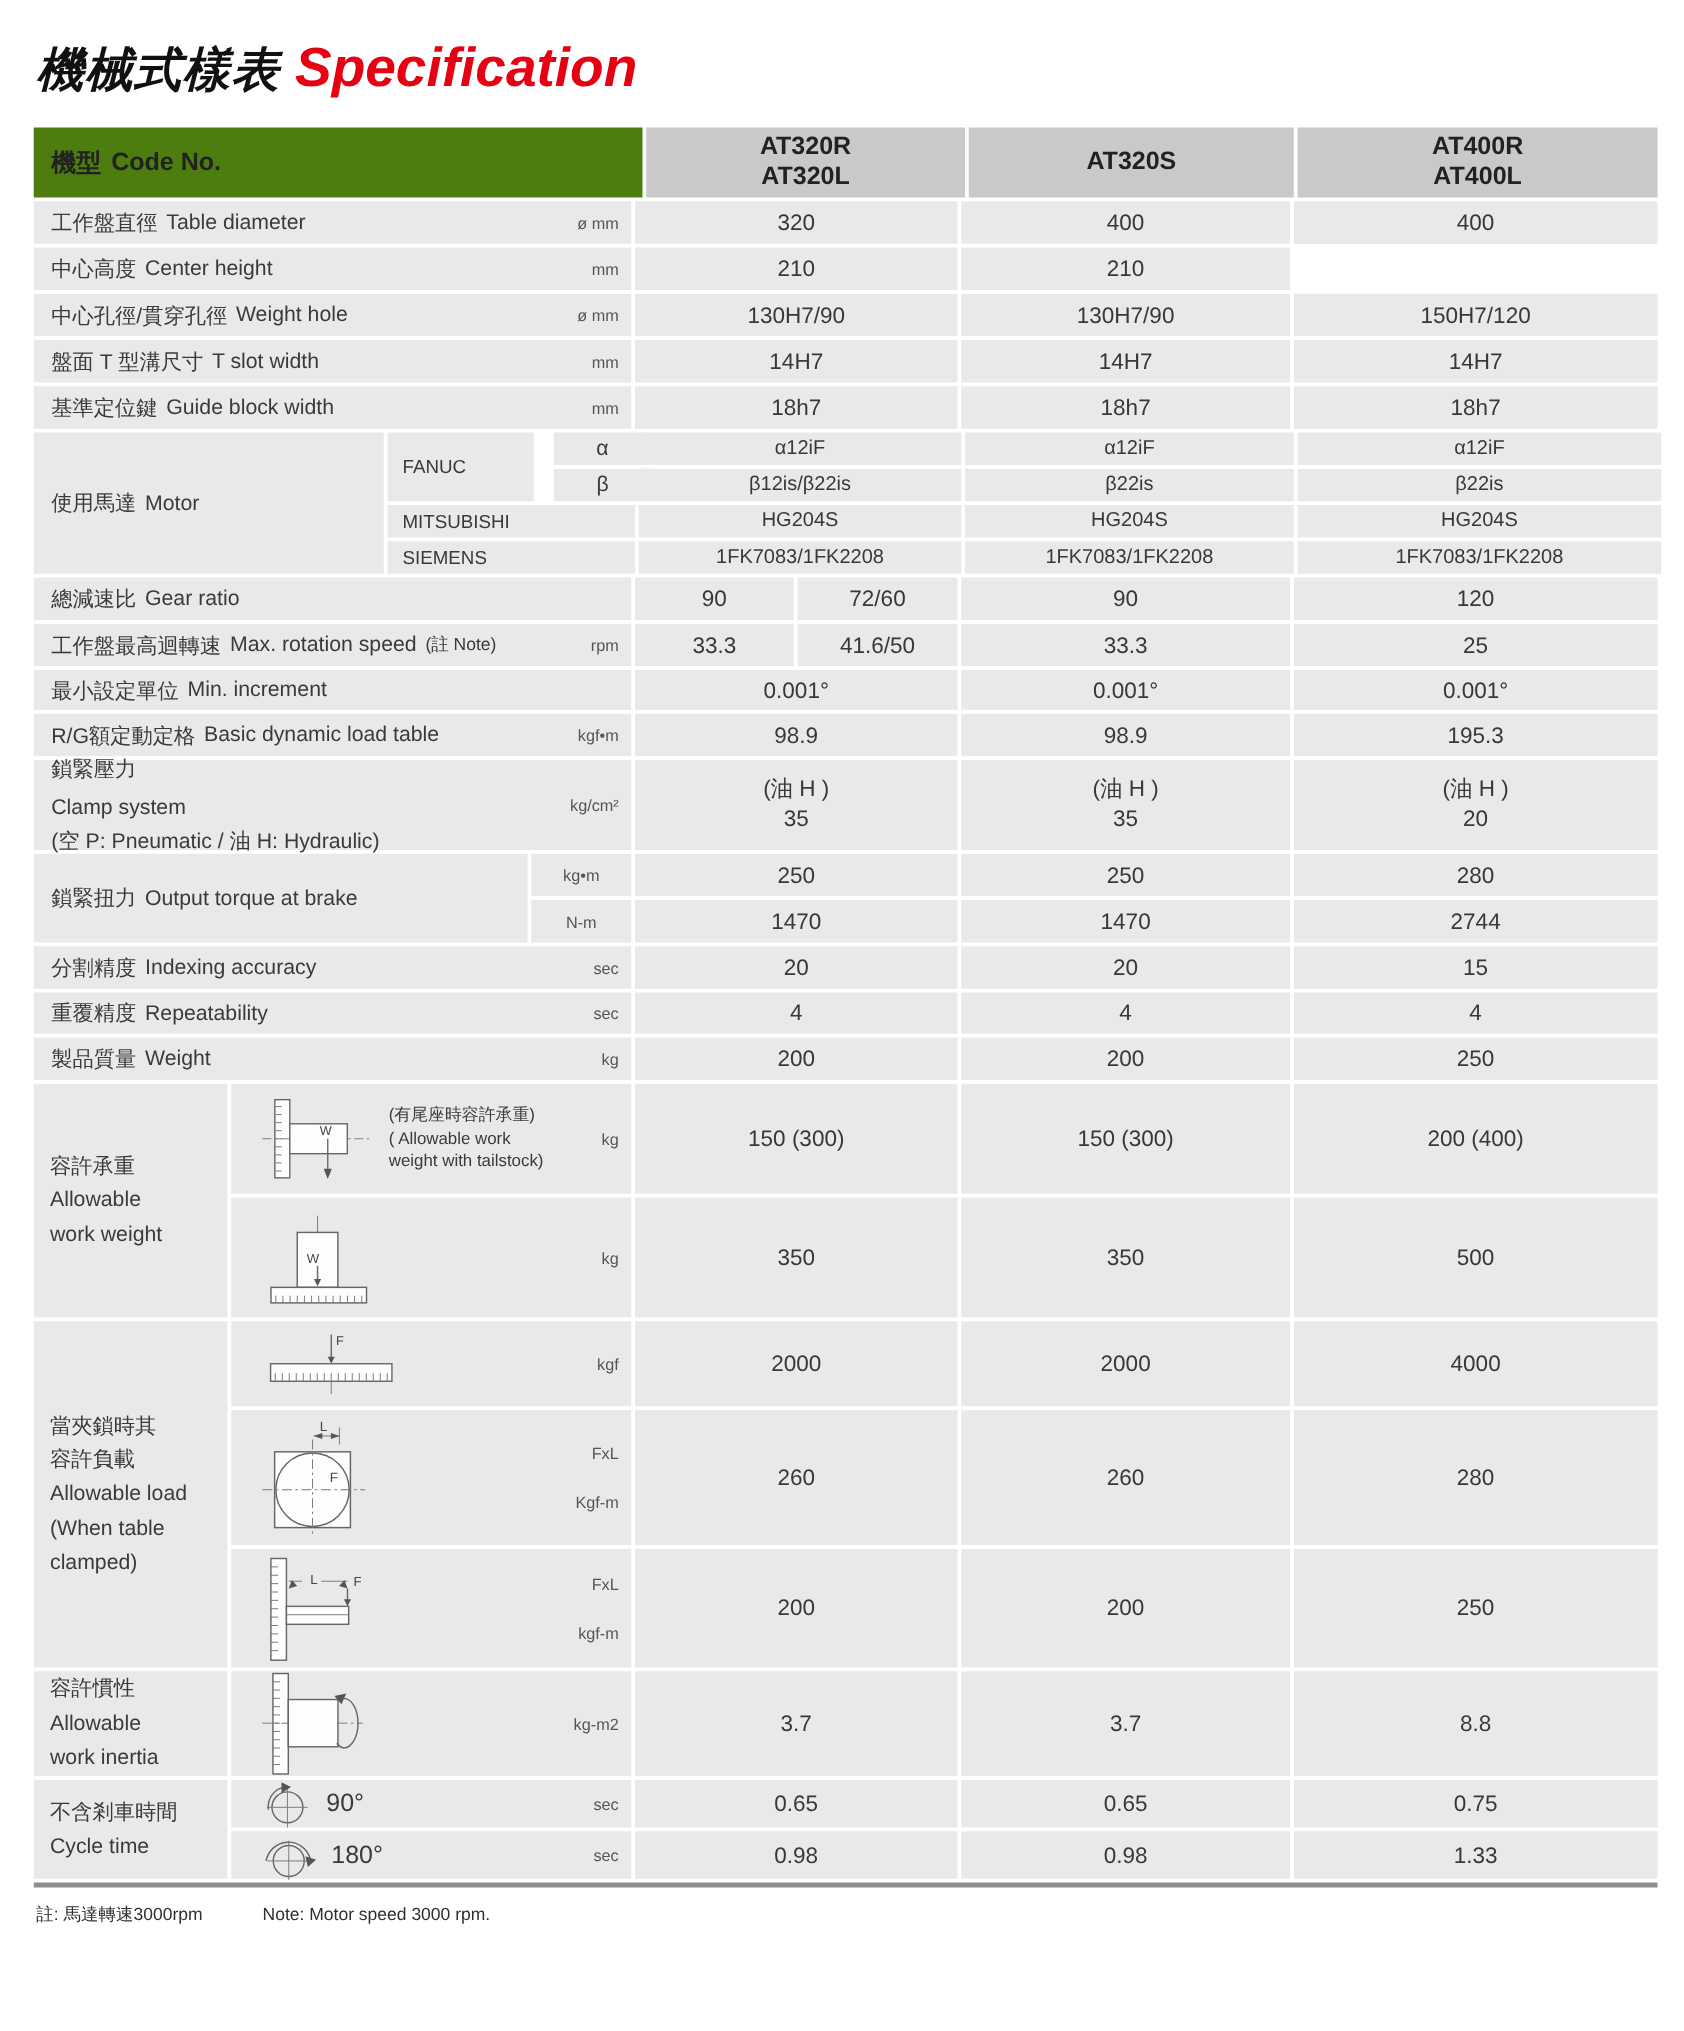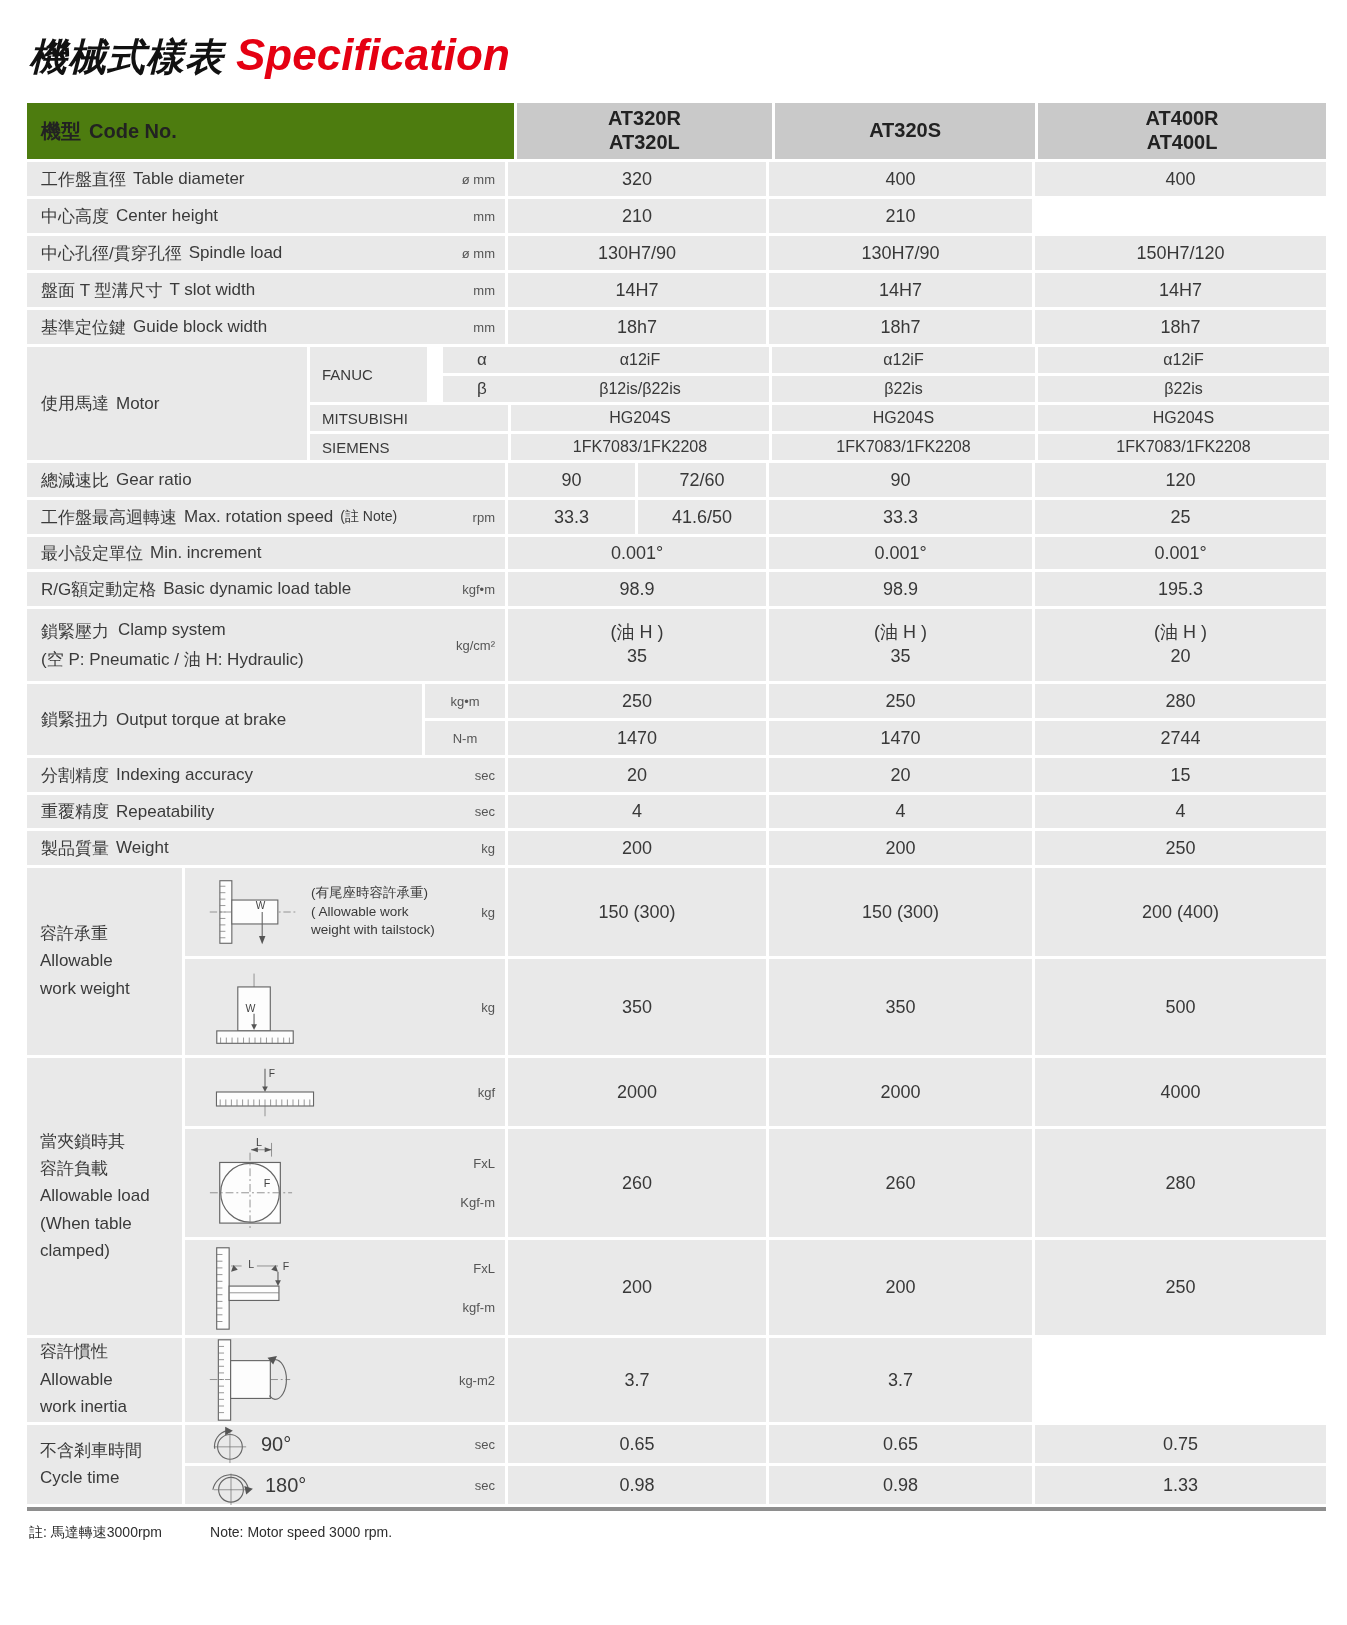--- a/index.html
+++ b/index.html
@@ -20,21 +20,21 @@
   .lcell .unit,.unit{margin-left:auto;font-size:13px;color:#555;}
   .note-sm{font-size:14px;color:#3a3a3a;}
   .vcell{display:flex;align-items:center;justify-content:center;font-size:18px;color:#383838;}
   .vsm{font-size:16px;}
   .vcol{flex-direction:column;gap:4px;line-height:1.1;}
   .slabel{display:flex;align-items:center;padding-left:12px;font-size:15px;color:#3a3a3a;}
   .abcell{display:flex;align-items:center;justify-content:center;font-size:17px;color:#3a3a3a;}
   .ucell{display:flex;align-items:center;justify-content:center;font-size:13px;color:#555;}
   .glabel{display:flex;flex-direction:column;justify-content:center;gap:7px;padding-left:13px;font-size:17px;color:#3a3a3a;line-height:1.2;}
   .clamp-lines{display:flex;flex-direction:column;gap:5px;}
-  .clamp-lines .l1{display:flex;gap:9px;}
+  .clamp-lines .l1{display:flex;gap:9px;flex-direction:column;}
   .diag{display:flex;align-items:center;padding:0 10px 0 22px;}
   .dunit{margin-left:auto;font-size:13px;color:#555;}
   .dunits{margin-left:auto;display:flex;flex-direction:column;align-items:flex-end;gap:24px;font-size:13px;color:#555;}
   .ts-note{margin-left:12px;font-size:13.5px;line-height:1.4;color:#3a3a3a;text-align:left;}
   .deg{font-size:20px;color:#3a3a3a;margin-left:10px;}
   .w-label{width:478px}.w-v1{width:258px}.w-v2{width:263px}.w-v3{width:291px}
   .w-glabel{width:155px}.w-diag{width:320px}
   .w-mlabel{width:280px}.w-fanuc{width:117px}.w-ab{width:78px}.w-msub{width:198px}
   .w-tlabel{width:395px}.w-tunit{width:80px}
   .w-h1{width:127px}.w-h2{width:128px}
@@ -100,21 +100,21 @@
         <span>Center height</span>
         <span class="unit">mm</span>
       </div>
       <div class="cell vcell w-v1 h34">210</div>
       <div class="cell vcell w-v2 h34">210</div>
     </div>
 
     <div class="trow">
       <div class="cell lcell w-label h34">
         <span>中心孔徑/貫穿孔徑</span>
-        <span>Spindle load</span>
+        <span>Weight hole</span>
         <span class="unit">ø mm</span>
       </div>
       <div class="cell vcell w-v1 h34">130H7/90</div>
       <div class="cell vcell w-v2 h34">130H7/90</div>
       <div class="cell vcell w-v3 h34">150H7/120</div>
     </div>
 
     <div class="trow">
       <div class="cell lcell w-label h34">
         <span>盤面 T 型溝尺寸</span>
@@ -439,20 +439,21 @@
           <line class="dash" x1="3" y1="47" x2="88" y2="47"></line>
           <rect class="wht" x="25" y="27" width="42" height="40"></rect>
           <path class="ln" d="M72 26 A 12 21 0 0 1 72 68"></path>
           <path class="ln" d="M72 68 A 12 21 0 0 1 66 64"></path>
           <polygon class="ar" points="64,24 74,22 70,31"></polygon>
         </svg>
         <span class="dunit">kg-m2</span>
       </div>
       <div class="cell vcell w-v1 h110">3.7</div>
       <div class="cell vcell w-v2 h110">3.7</div>
+      <div class="cell vcell w-v3 h110">8.8</div>
     </div>
 
     <div class="trow">
       <div class="cell glabel w-glabel h79">
         <div>不含剎車時間</div>
         <div>Cycle time</div>
       </div>
       <div class="col w-diag">
         <div class="cell diag w-diag h38">
           <svg width="44" height="40" viewBox="0 0 46 42">

